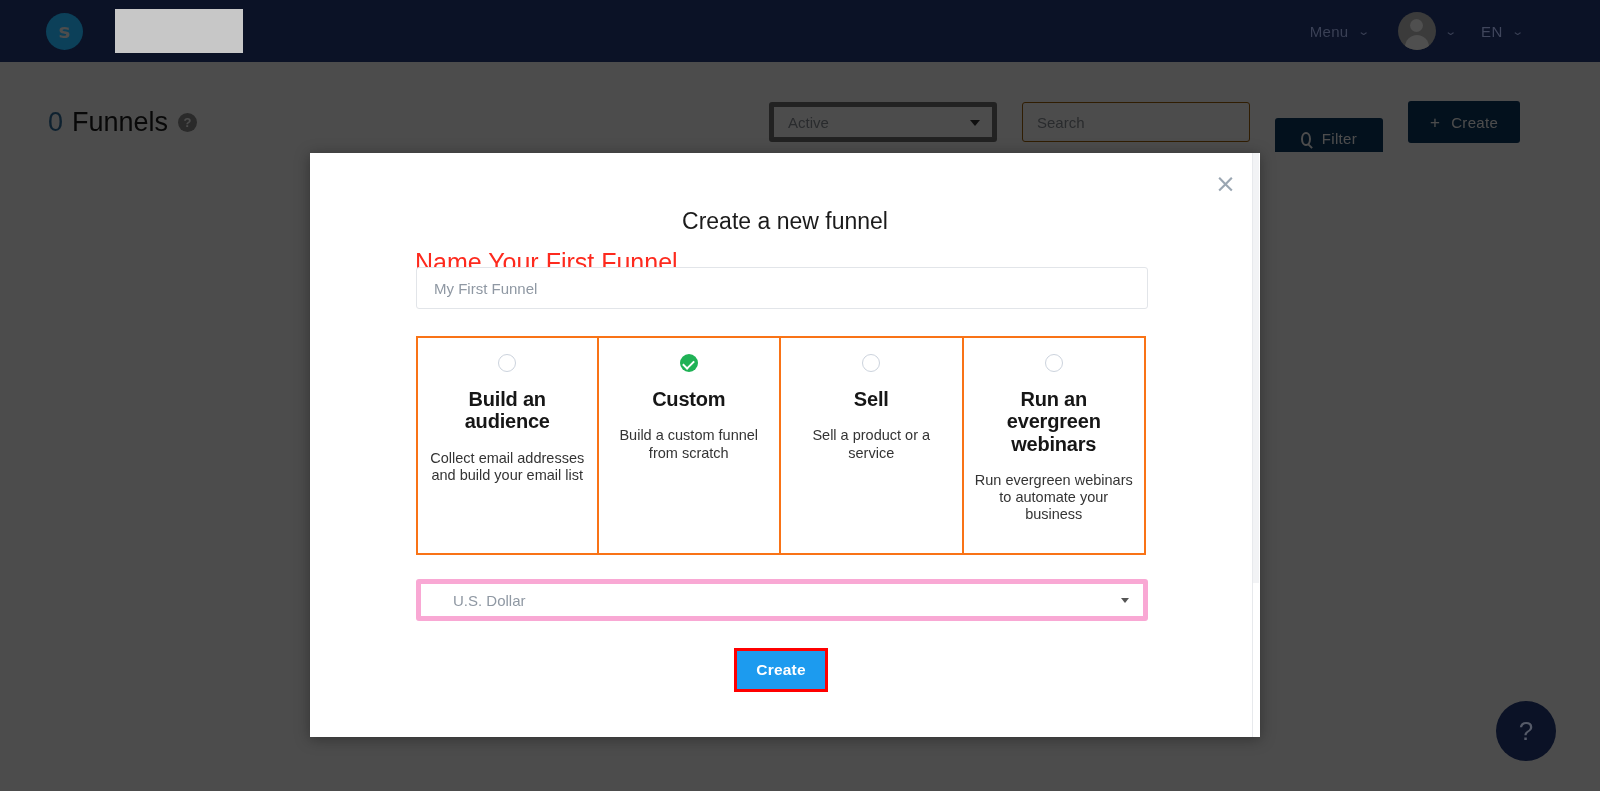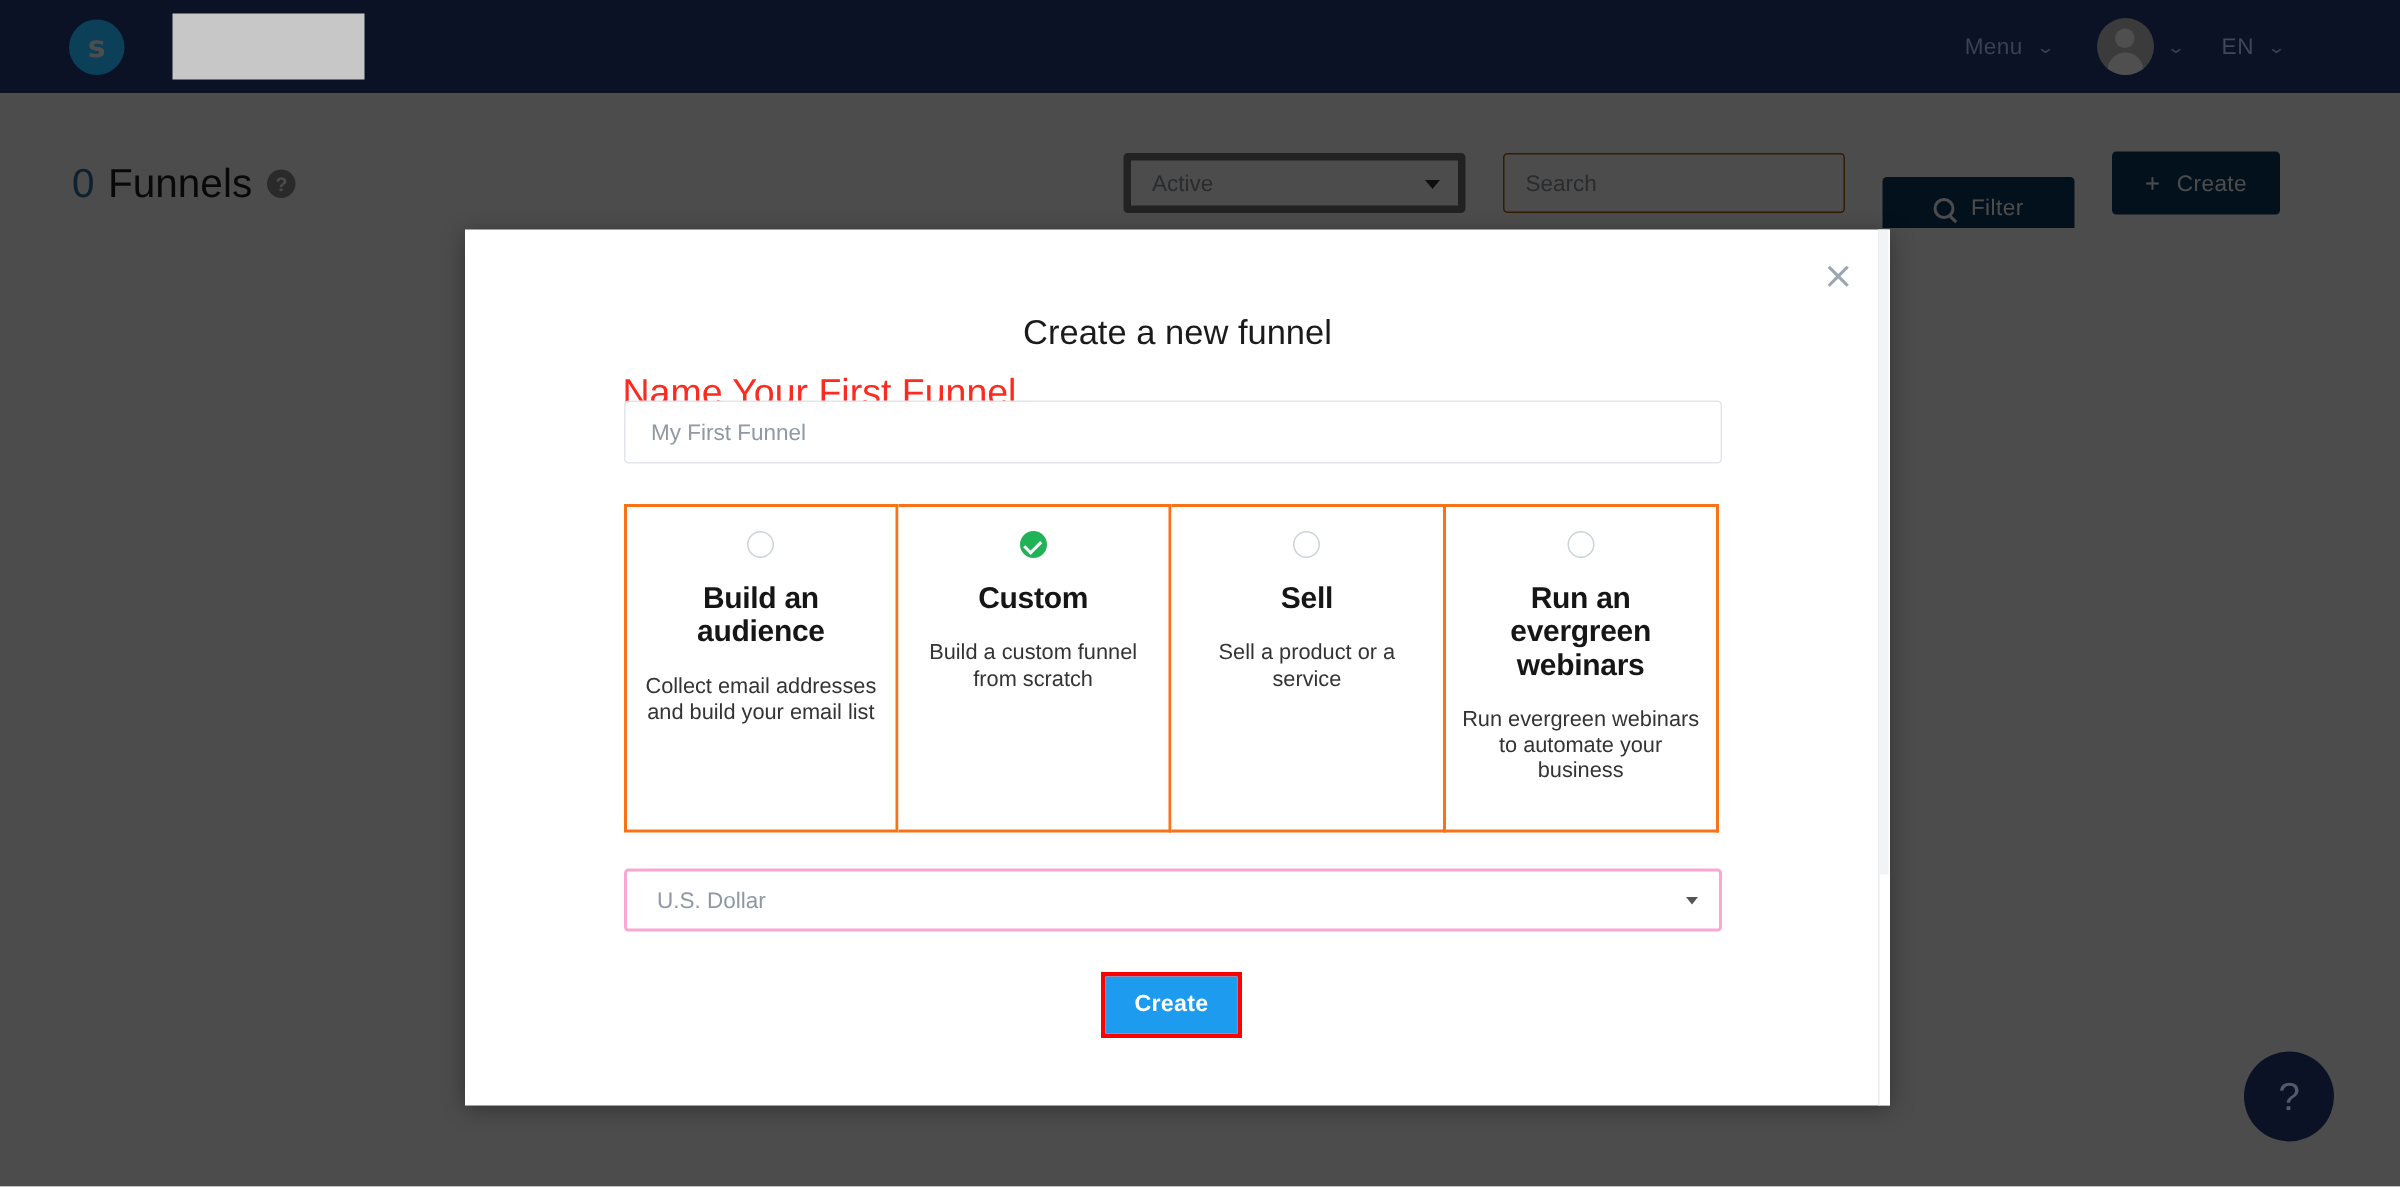--- a/index.html
+++ b/index.html
@@ -186,21 +186,21 @@
     display: inline-flex;
     align-items: center;
     justify-content: center;
     gap: 11px;
     padding: 0 26px;
     border: none;
     cursor: pointer;
     font-family: "Liberation Sans", sans-serif;
     letter-spacing: .3px;
   }
-  .btn-filter { width: 128px; margin-top: 33px; }
+  .btn-filter { width: 108px; margin-top: 33px; }
   .btn-create-top { width: 112px; }
   .ico-search {
     width: 14px; height: 14px;
     border: 2px solid #ffffff;
     border-radius: 50%;
     position: relative;
     display: inline-block;
   }
   .ico-search::after {
     content: "";
@@ -342,26 +342,26 @@
   .opt-desc {
     font-size: 14.5px;
     color: #343434;
     line-height: 1.18;
   }
 
   .currency-select {
     position: absolute;
     top: 426px; left: 106px;
     width: 732px; height: 42px;
-    border: 2px solid #f9a8d4;
+    border: 5px solid #f9a8d4;
     border-radius: 3px;
     background: #ffffff;
     display: flex;
     align-items: center;
-    padding: 0 20px;
+    padding: 0 32px;
     font-size: 15px;
     color: #8f98a3;
     cursor: pointer;
   }
   .currency-select .caret-sm {
     position: absolute;
     right: 14px; top: 50%;
     margin-top: -2px;
     width: 0; height: 0;
     border-left: 4px solid transparent;

